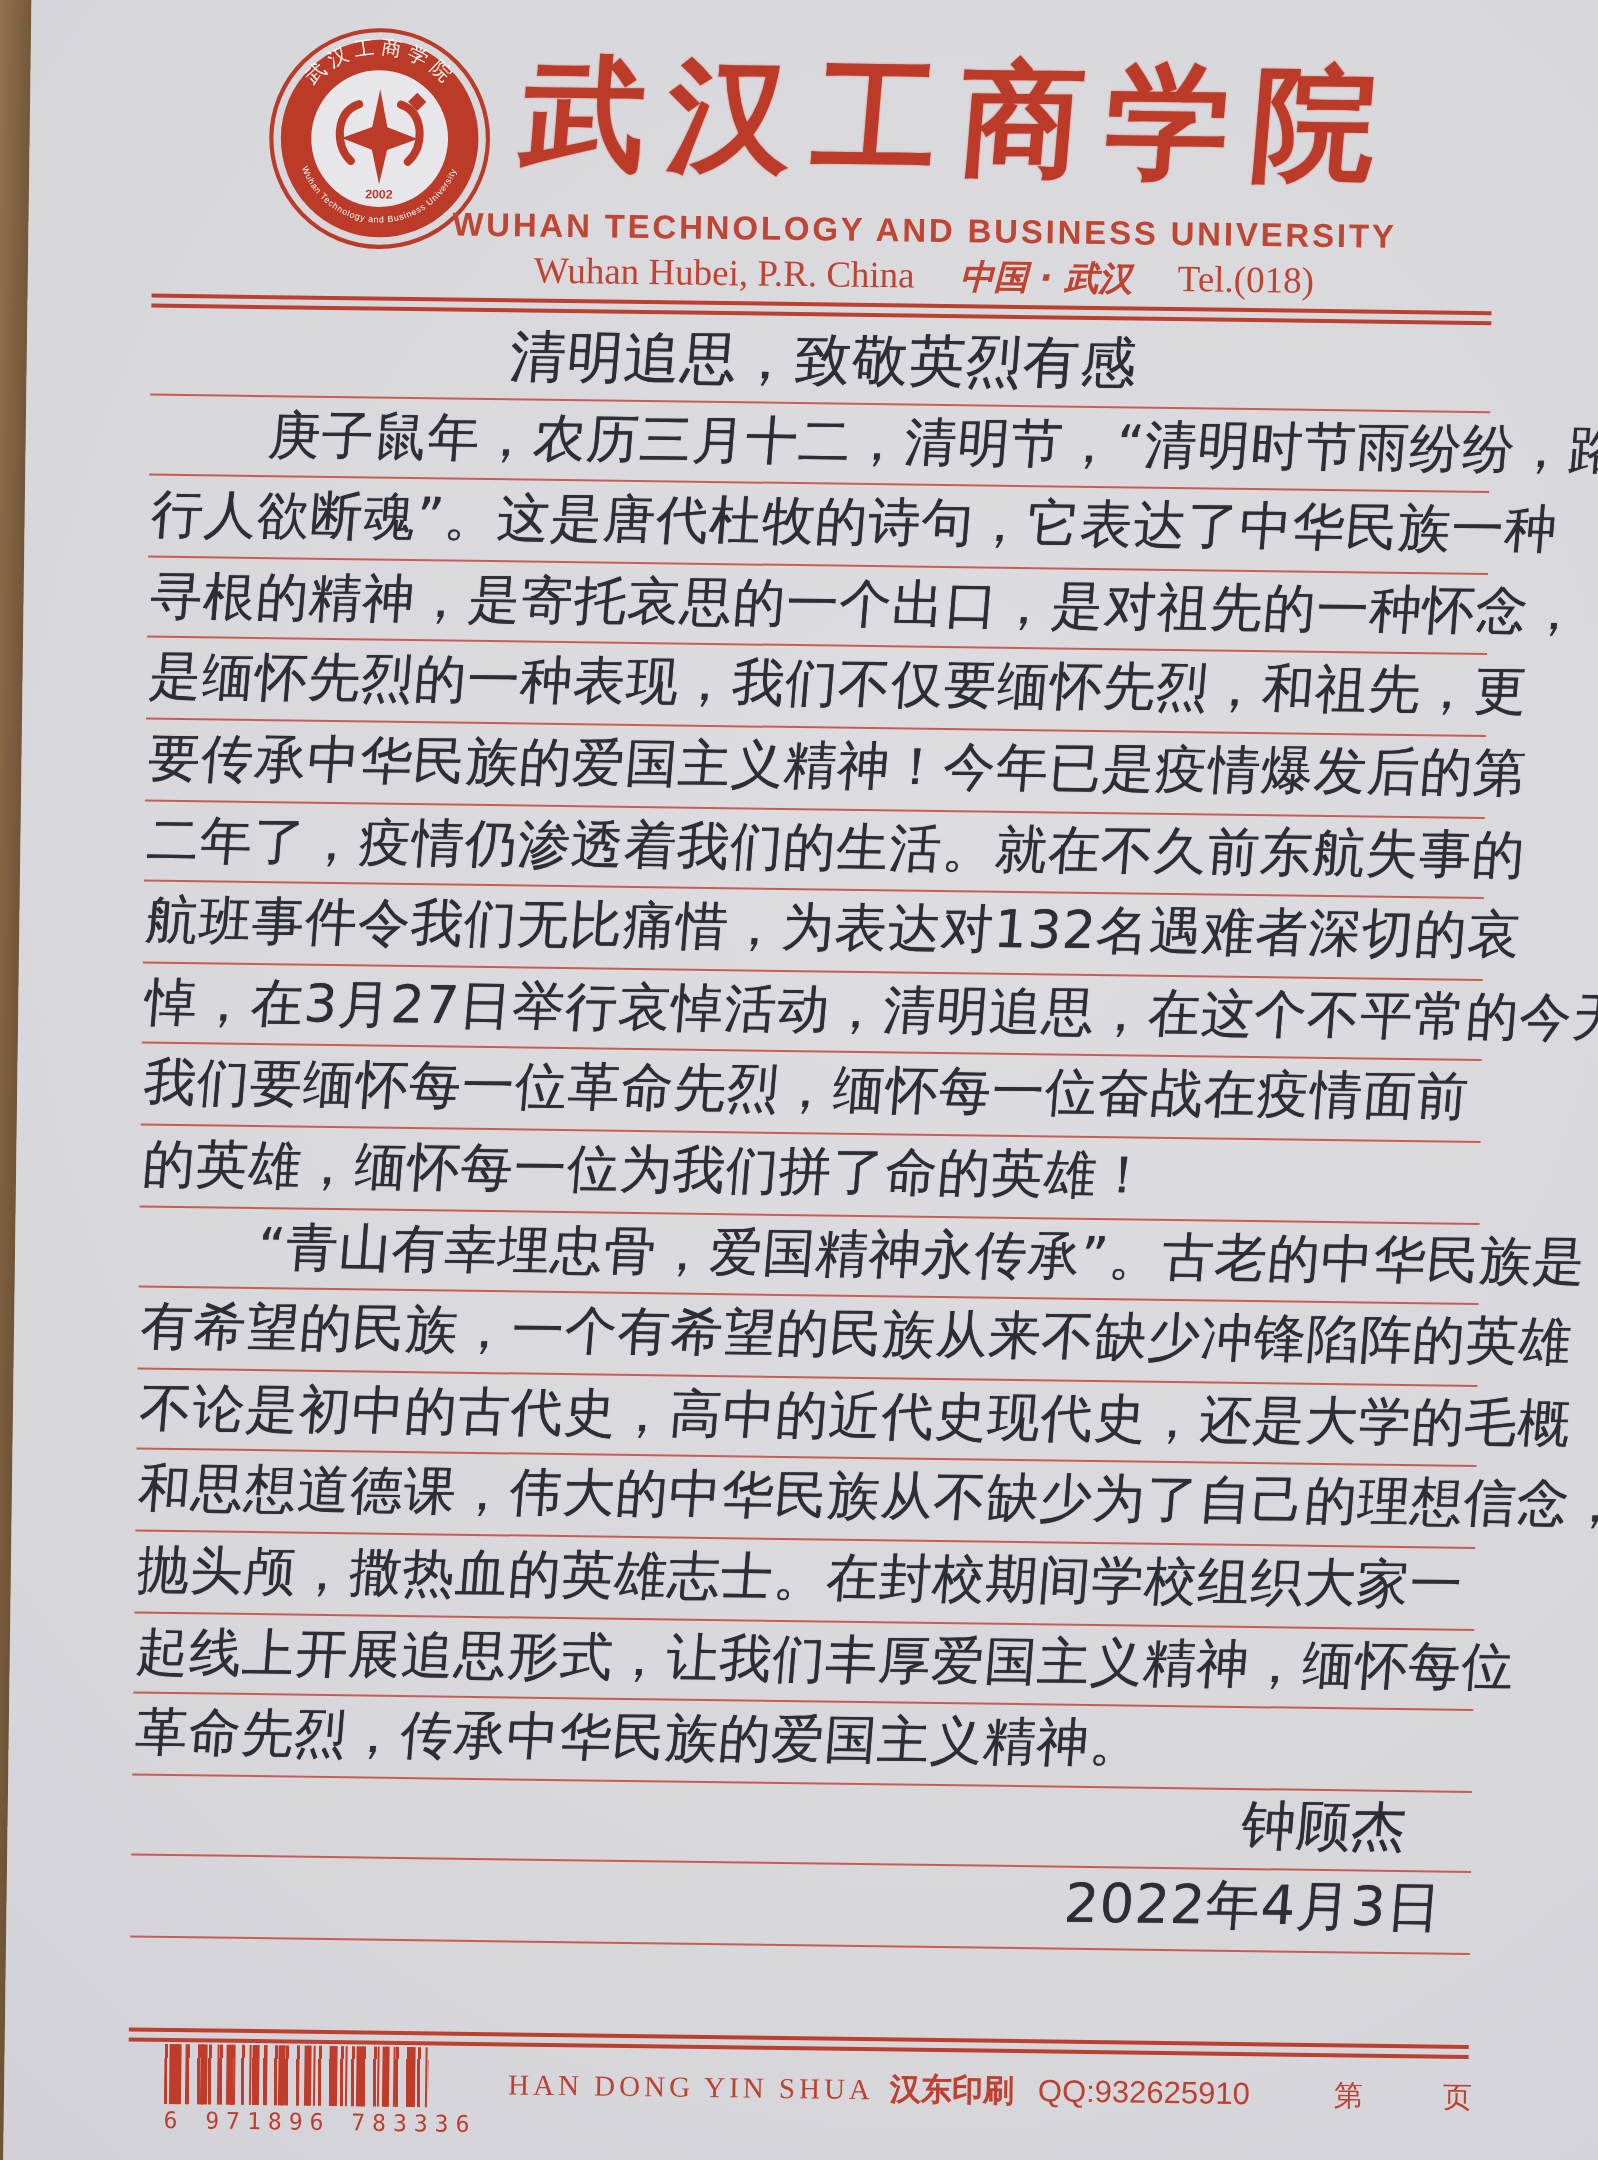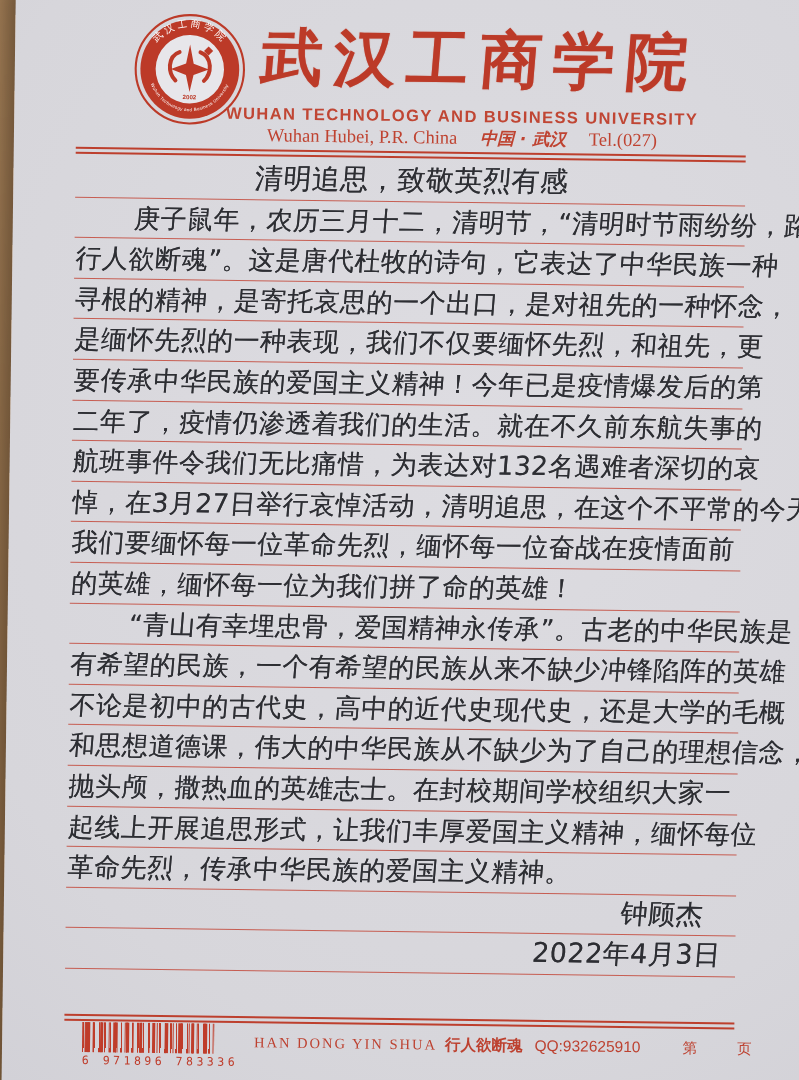--- a/index.html
+++ b/index.html
@@ -108,21 +108,21 @@
       <path d="M 11,-18 q 9,3 10,14 q 0.5,10 -6,16" fill="none" stroke-width="4.2" stroke-linecap="round"></path>
     </g>
     <text x="0" y="31.5" text-anchor="middle" font-size="6.5" fill="#bc3a28" font-weight="bold" font-family="Liberation Sans, sans-serif">2002</text>
   </svg>
 
   <div class="cn-name">武汉工商学院</div>
   <div class="en-name">WUHAN TECHNOLOGY AND BUSINESS UNIVERSITY</div>
   <div class="addr">
     <span class="seg">Wuhan  Hubei,  P.R. China</span>
     <span class="seg cnb">中国 · 武汉</span>
-    <span class="seg">Tel.(027)</span>
+    <span class="seg">Tel.(018)</span>
   </div>
   <div class="rule2 hdr"></div>
 
   <div class="rows">
     <div class="row title-row">
         <span class="hw">清明追思，致敬英烈有感</span>
       </div>
     <div class="row">
         <span class="hw ind">庚子鼠年，农历三月十二，清明节，“清明时节雨纷纷，路上</span>
       </div>
@@ -184,19 +184,19 @@
 
   <div class="rule2 ftr"></div>
 
   <div class="barcode">
     <div class="bars"></div>
     <div class="bdigits">6 971896 783336</div>
   </div>
 
   <div class="printline">
     <span class="pen">HAN DONG YIN SHUA</span>
-    <span class="pcn">行人欲断魂</span>
+    <span class="pcn">汉东印刷</span>
     <span class="pqq">QQ:932625910</span>
     <span class="pg1">第</span>
     <span class="pg2">页</span>
   </div>
 
 </div>
 
 </body></html>

